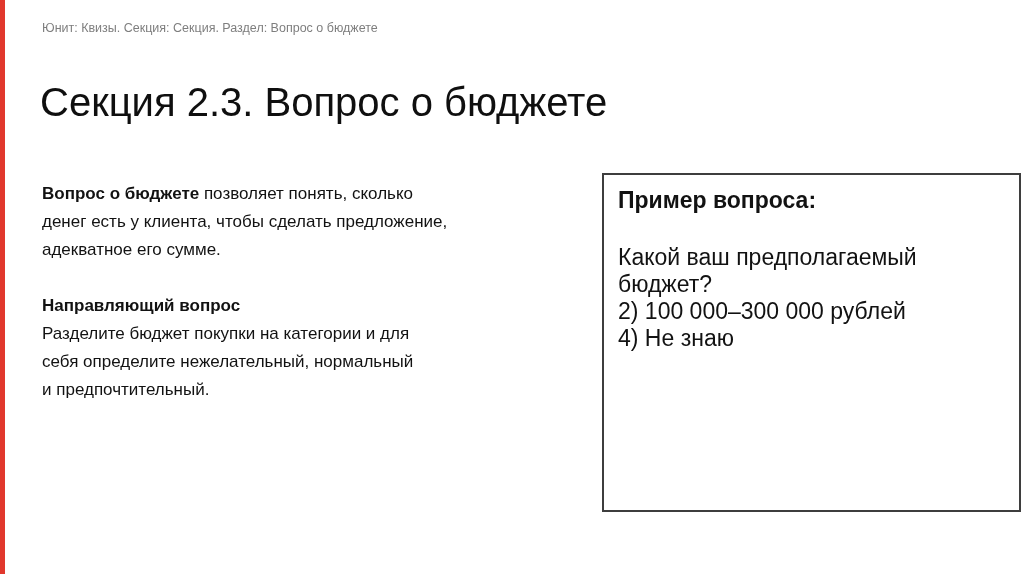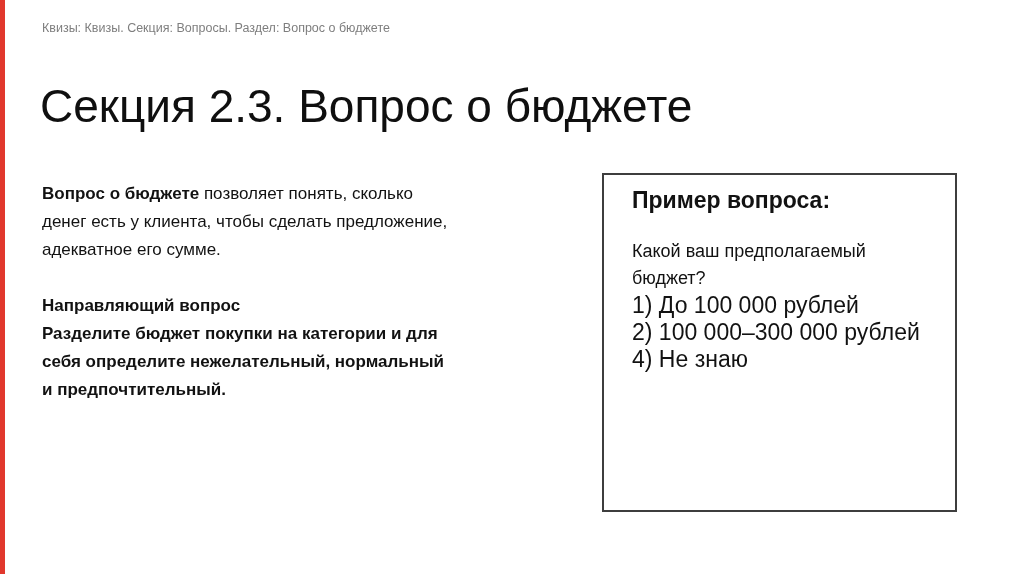--- a/index.html
+++ b/index.html
@@ -20,87 +20,86 @@
   }
   .breadcrumb {
     position: absolute;
     left: 42px; top: 21px;
     font-size: 12.5px;
     color: #7e7e7e;
   }
   .page-title {
     position: absolute;
     left: 40px; top: 51px;
-    font-size: 46px;
+    font-size: 40px;
     font-weight: 400;
     line-height: 48px;
     color: #0f0f0f;
     white-space: nowrap;
   }
   .body-text {
     position: absolute;
     left: 42px; top: 180px;
     width: 555px;
     font-size: 17px;
     line-height: 28px;
     color: #121212;
   }
   .body-text p {
     margin: 0 0 28px 0;
     white-space: pre-line;
   }
-  .body-text p:last-child { margin-bottom: 0; font-weight: bold; }
+  .body-text p:last-child { margin-bottom: 0; }
   .example-box {
     position: absolute;
     left: 602px; top: 173px;
-    width: 355px; height: 339px;
+    width: 419px; height: 339px;
     box-sizing: border-box;
     border: 2px solid #3e3e3e;
     background: #ffffff;
-    padding: 12px 28px;
+    padding: 12px 14px;
   }
   .example-box .box-heading {
     font-size: 23px;
     font-weight: 700;
     line-height: 27px;
     margin: 0;
   }
   .example-box .box-question {
-    font-size: 18px;
+    font-size: 23px;
     line-height: 27px;
-    margin-top: 24px;
+    margin-top: 30px;
     white-space: pre-line;
   }
   .example-box .box-options {
     font-size: 23px;
     line-height: 27px;
   }
   .answer-option { white-space: nowrap; }
 </style>
 </head>
 <body>
 
 <div class="accent-bar"></div>
 
-<div class="breadcrumb">Квизы: Квизы. Секция: Вопросы. Раздел: Вопрос о бюджете</div>
+<div class="breadcrumb">Юнит: Квизы. Секция: Секция. Раздел: Вопрос о бюджете</div>
 
 <h1 class="page-title">Секция 2.3. Вопрос о бюджете</h1>
 
 <div class="body-text">
   <p><strong>Вопрос о бюджете</strong><span> позволяет понять, сколько
 денег есть у клиента, чтобы сделать предложение,
 адекватное его сумме.</span></p>
   <p><strong>Направляющий вопрос</strong><span>
 Разделите бюджет покупки на категории и для
 себя определите нежелательный, нормальный
 и предпочтительный.</span></p>
 </div>
 
 <div class="example-box">
   <p class="box-heading">Пример вопроса:</p>
   <div class="box-question">Какой ваш предполагаемый
 бюджет?</div>
   <div class="box-options">
-    <div class="answer-option">1) До 100 000 рублей</div>
     <div class="answer-option">2) 100 000–300 000 рублей</div>
     <div class="answer-option">4) Не знаю</div>
   </div>
 </div>
 
 </body></html>

